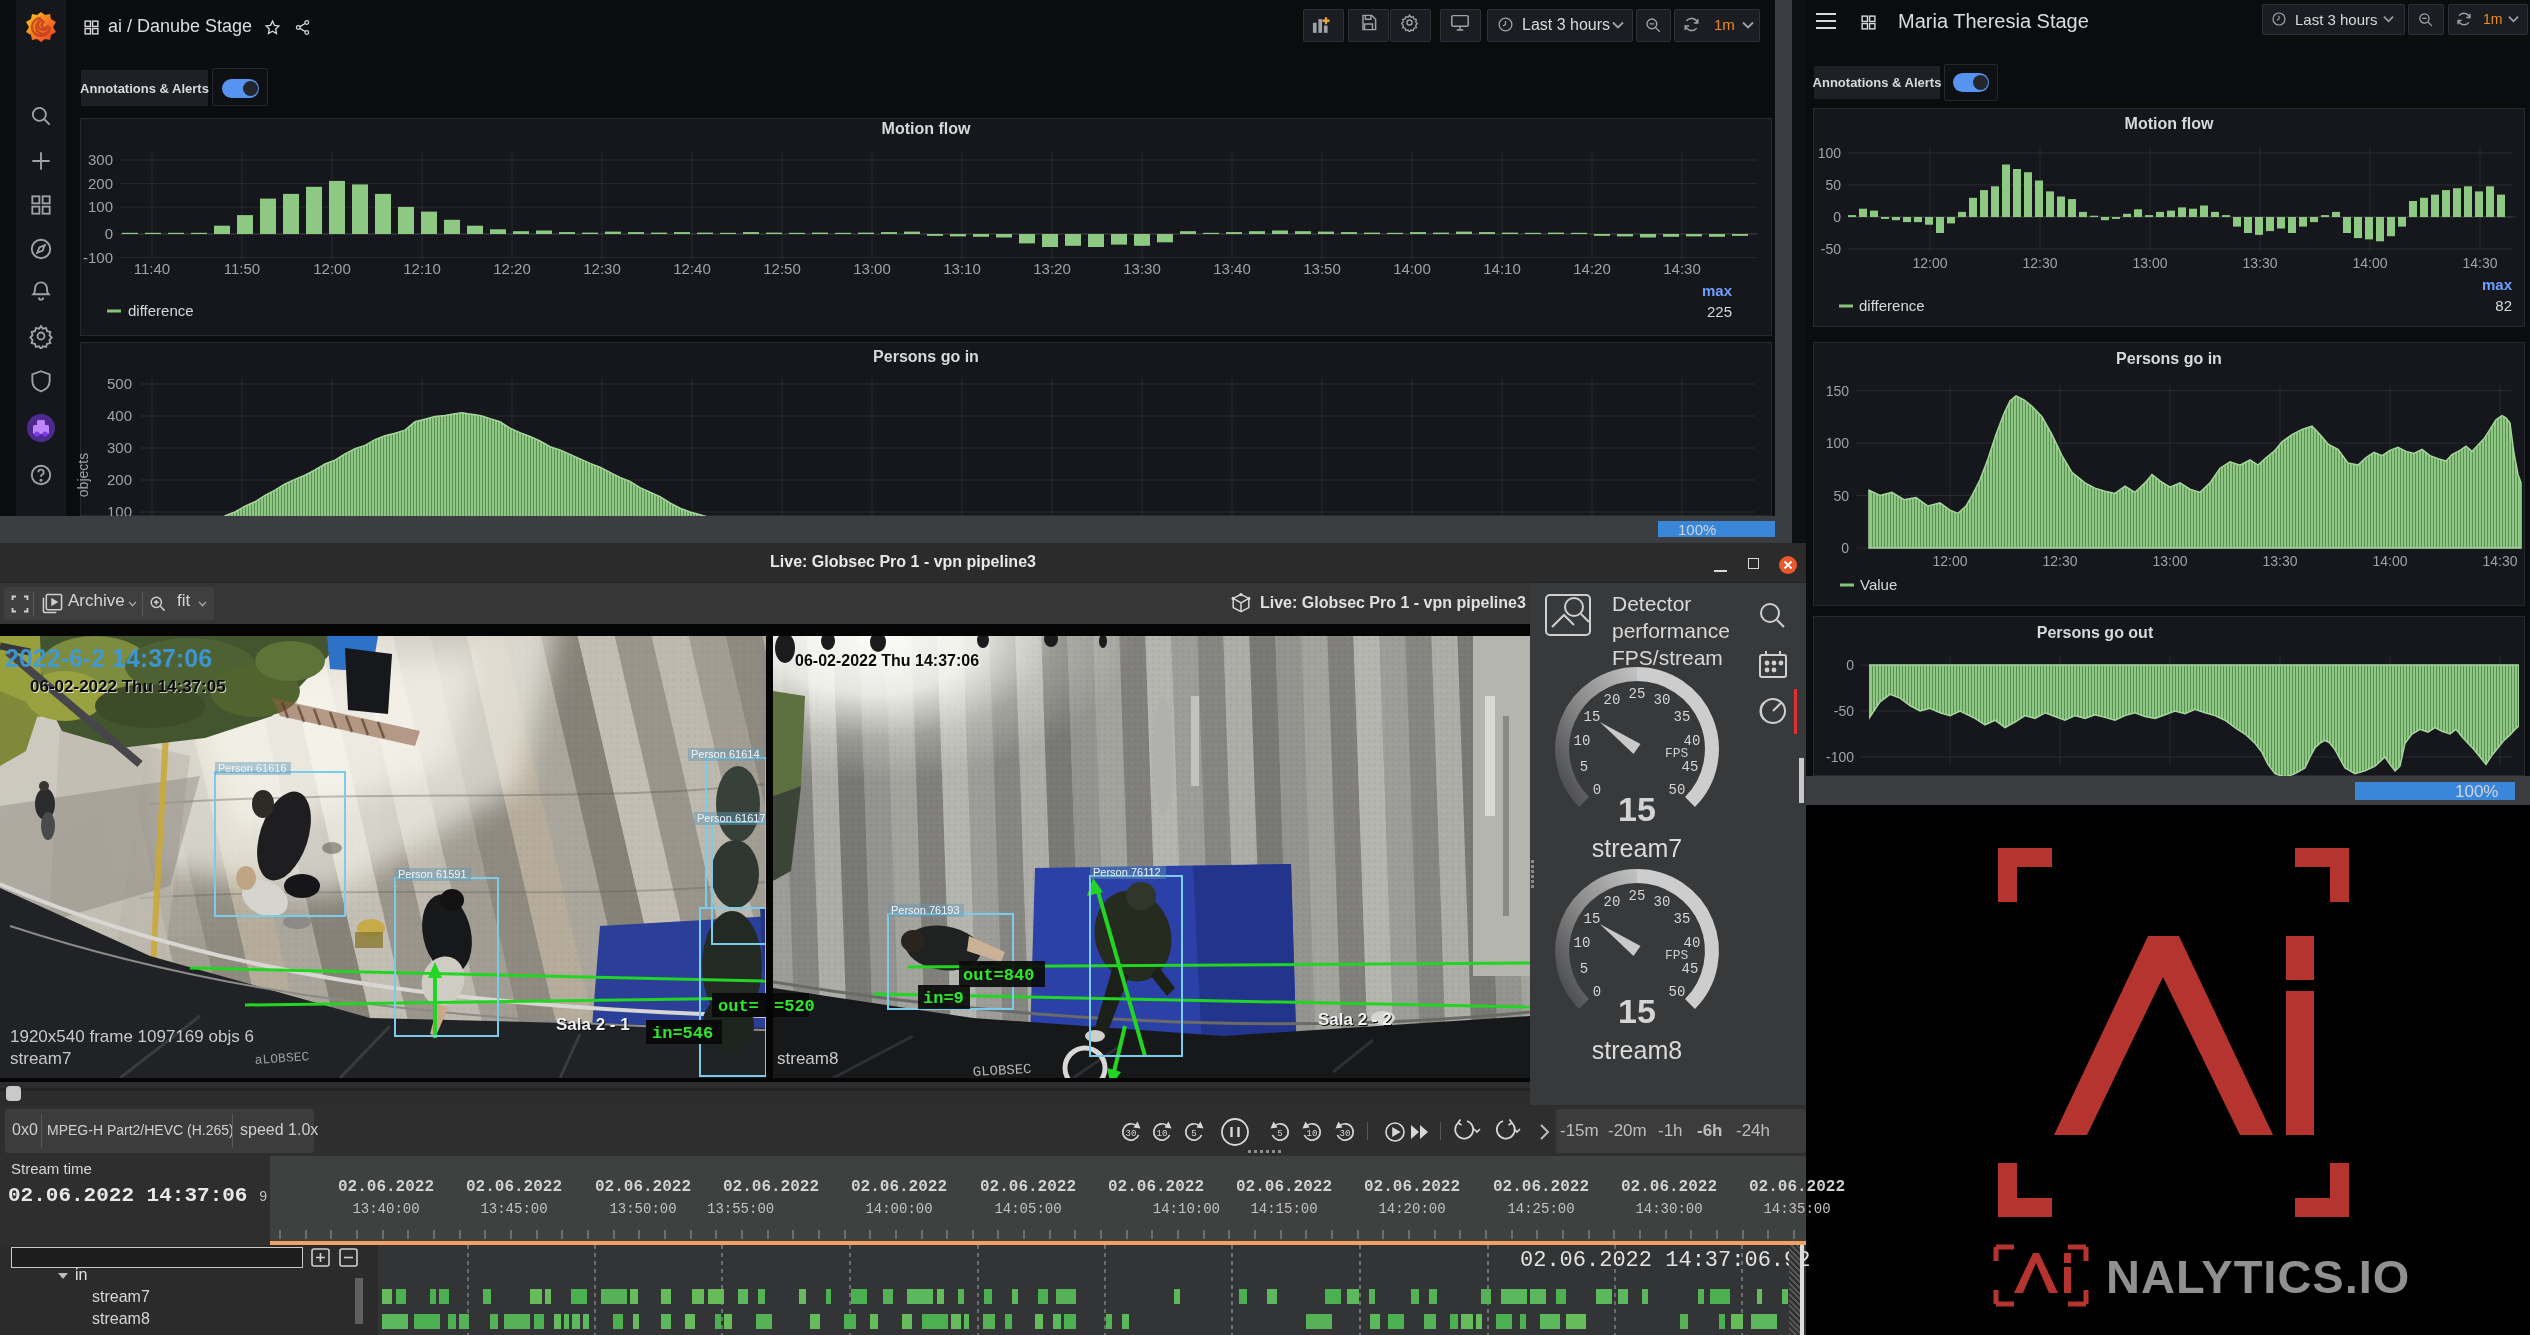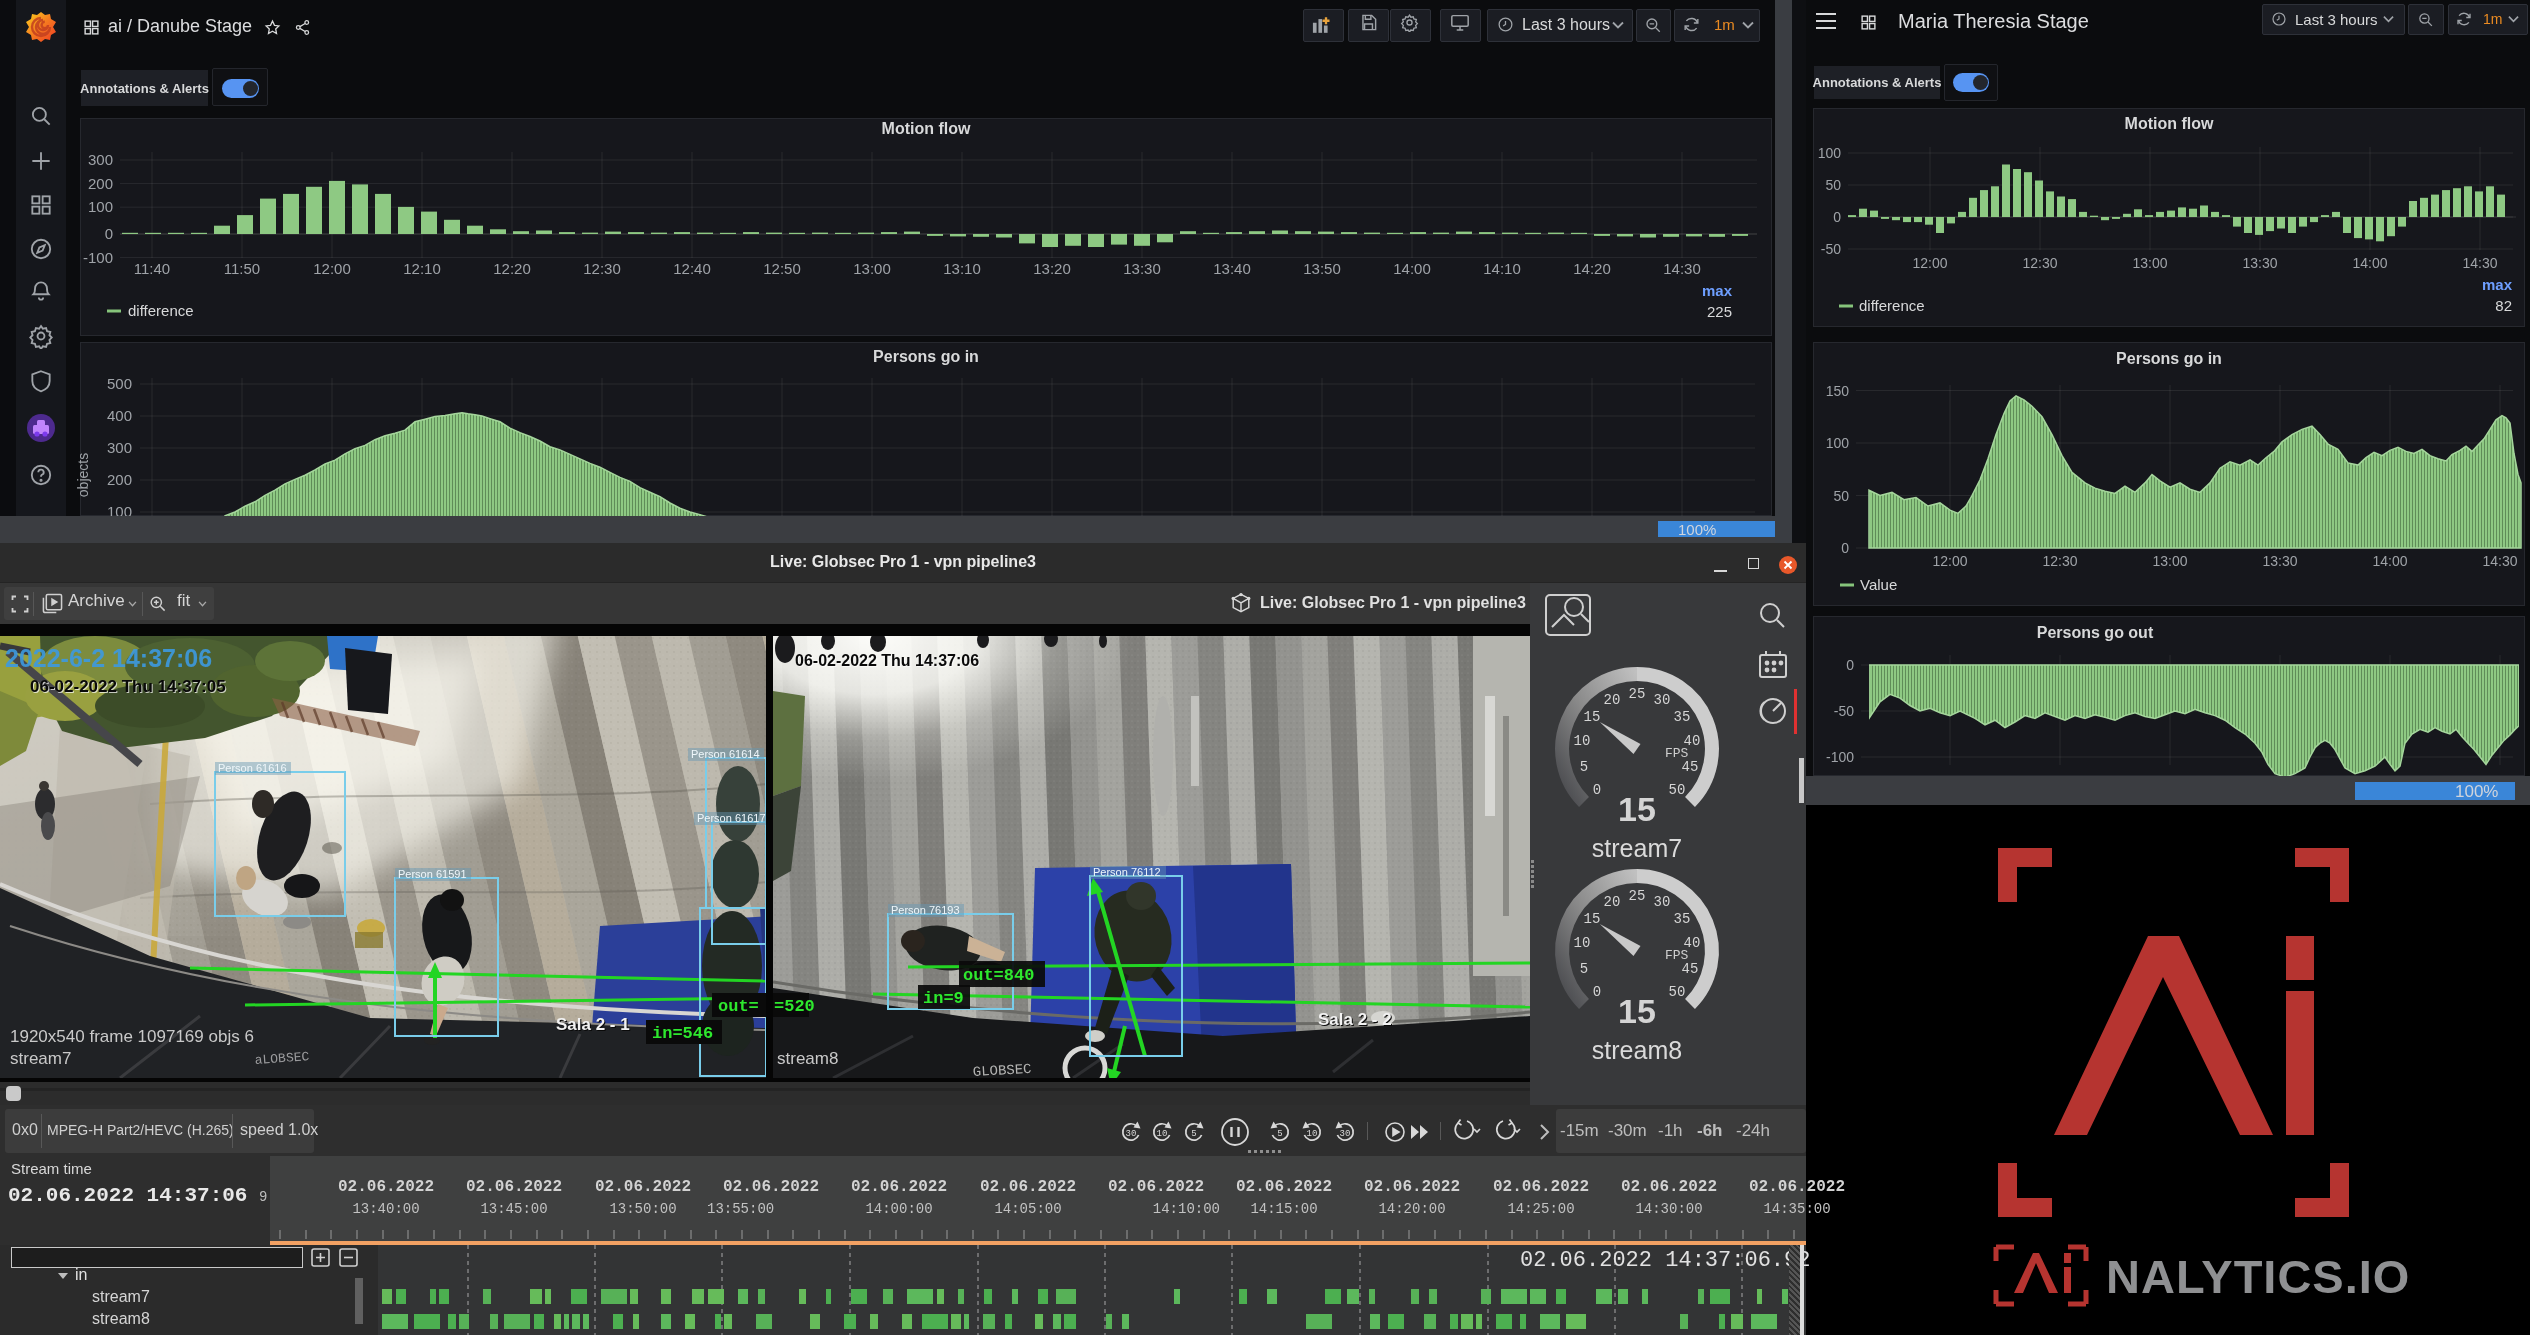--- a/index.html
+++ b/index.html
@@ -885,20 +885,21 @@
 <g fill="#8a8a8a">
 <rect x="1" y="277" width="3" height="3"></rect>
         <rect x="1" y="282" width="3" height="3"></rect>
         <rect x="1" y="287" width="3" height="3"></rect>
 <rect x="1" y="292" width="3" height="3"></rect>
         <rect x="1" y="297" width="3" height="3"></rect>
         <rect x="1" y="302" width="3" height="3"></rect>
 </g>
 <rect x="269" y="175" width="5" height="45" fill="#c8c8c8"></rect>
 </svg>
+    <div class="abs" style="left:1540px;top:590px;width:160px;height:90px;font-size:21px;line-height:27px;color:#d8d8d8;padding-left:72px;">Detector performance FPS/stream</div>
     <div class="abs" style="left:0;top:1082px;width:1530px;height:23px;background:#2c2c2c;"></div>
     <div class="abs" style="left:0;top:1088px;width:1530px;height:3px;background:#242424;"></div>
     <div class="abs" style="left:6px;top:1086px;width:15px;height:15px;background:#c9c9c9;border-radius:4px;"></div>
     <div class="abs" style="left:0;top:1105px;width:1806px;height:51px;background:#2e2e2e;"></div>
     <div class="abs" style="left:5px;top:1109px;width:309px;height:44px;background:#3c3c3c;border-radius:3px;"></div>
     <div class="abs" style="left:12px;top:1121px;font-size:16px;color:#cfcfcf;">0x0</div>
     <div class="abs" style="left:41px;top:1114px;width:1px;height:34px;background:#585858;"></div>
     <div class="abs" style="left:47px;top:1122px;font-size:14px;color:#cfcfcf;">MPEG-H Part2/HEVC (H.265)</div>
     <div class="abs" style="left:232px;top:1114px;width:1px;height:34px;background:#585858;"></div>
     <div class="abs" style="left:240px;top:1121px;font-size:16px;color:#cfcfcf;">speed 1.0x</div>
@@ -953,21 +954,21 @@
     <svg class="abs" style="left:1492px;top:1119px;" width="30" height="26" viewBox="0 0 30 26" fill="none" stroke="#d8d8d8" stroke-width="1.7">
 <path d="M20 4 A9 9 0 1 1 11 2"></path>
       <path d="M17.5 0.5 L20 4 L16.5 6"></path>
       <path d="M22 10 l3 3 l3 -3"></path>
     </svg>
     <svg class="abs" style="left:1538px;top:1123px;" width="12" height="18" viewBox="0 0 12 18" fill="none" stroke="#bdbdbd" stroke-width="2">
       <path d="M3 2 L10 9 L3 16"></path>
     </svg>
     <div class="abs" style="left:1556px;top:1109px;width:250px;height:44px;background:#3c3c3c;border-radius:3px;"></div>
     <div class="abs" style="left:1560px;top:1121px;font-size:17px;color:#bdbdbd;">-15m</div>
-    <div class="abs" style="left:1608px;top:1121px;font-size:17px;color:#bdbdbd;">-30m</div>
+    <div class="abs" style="left:1608px;top:1121px;font-size:17px;color:#bdbdbd;">-20m</div>
     <div class="abs" style="left:1658px;top:1121px;font-size:17px;color:#bdbdbd;">-1h</div>
     <div class="abs" style="left:1697px;top:1121px;font-size:17px;color:#bdbdbd;font-weight:bold;">-6h</div>
     <div class="abs" style="left:1736px;top:1121px;font-size:17px;color:#bdbdbd;">-24h</div>
     <svg class="abs" style="left:1248px;top:1150px;" width="36" height="4" viewBox="0 0 36 4">
       <g fill="#8f8f8f">
         <rect x="0" width="3" height="3"></rect>
         <rect x="6" width="3" height="3"></rect>
         <rect x="12" width="3" height="3"></rect>
         <rect x="18" width="3" height="3"></rect>
         <rect x="24" width="3" height="3"></rect>

